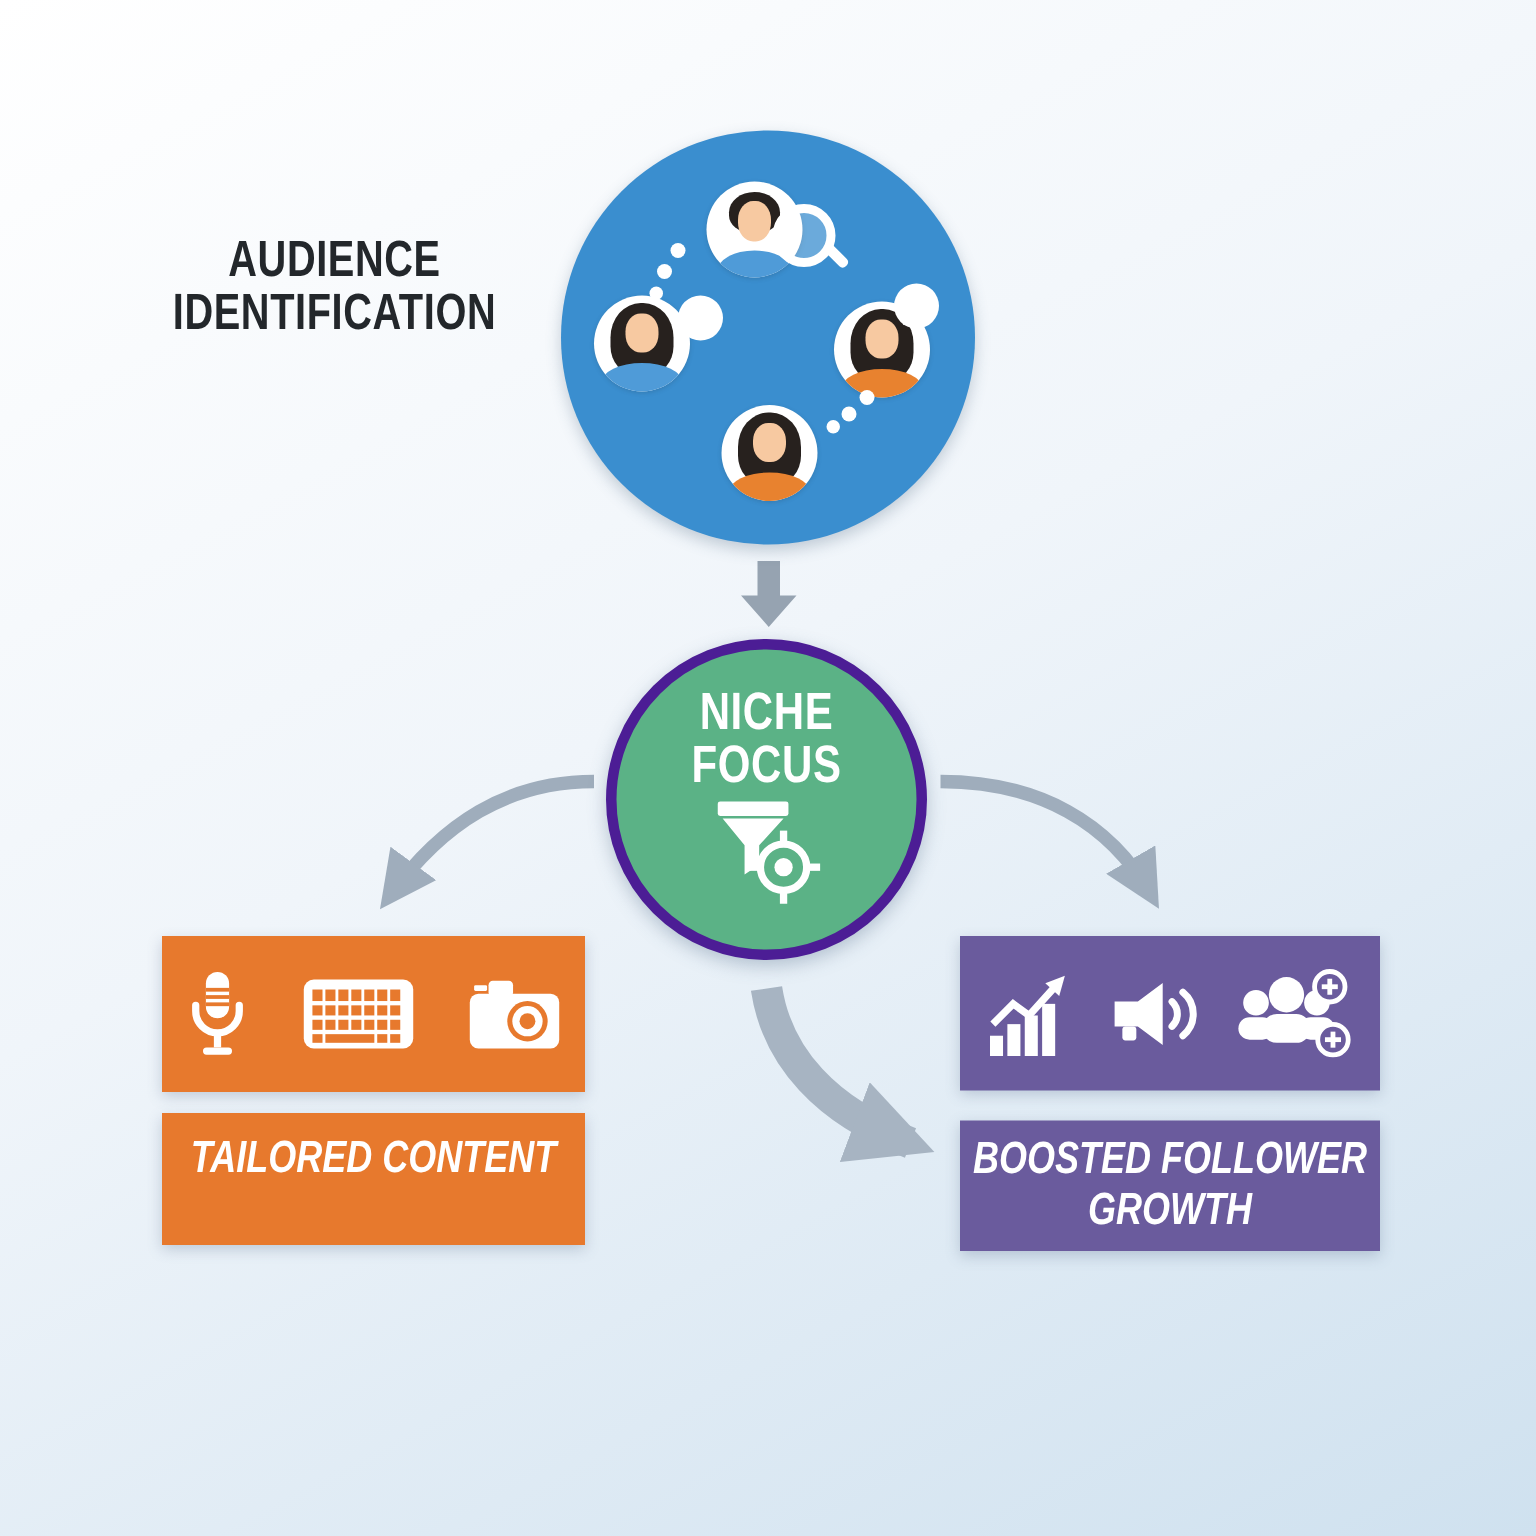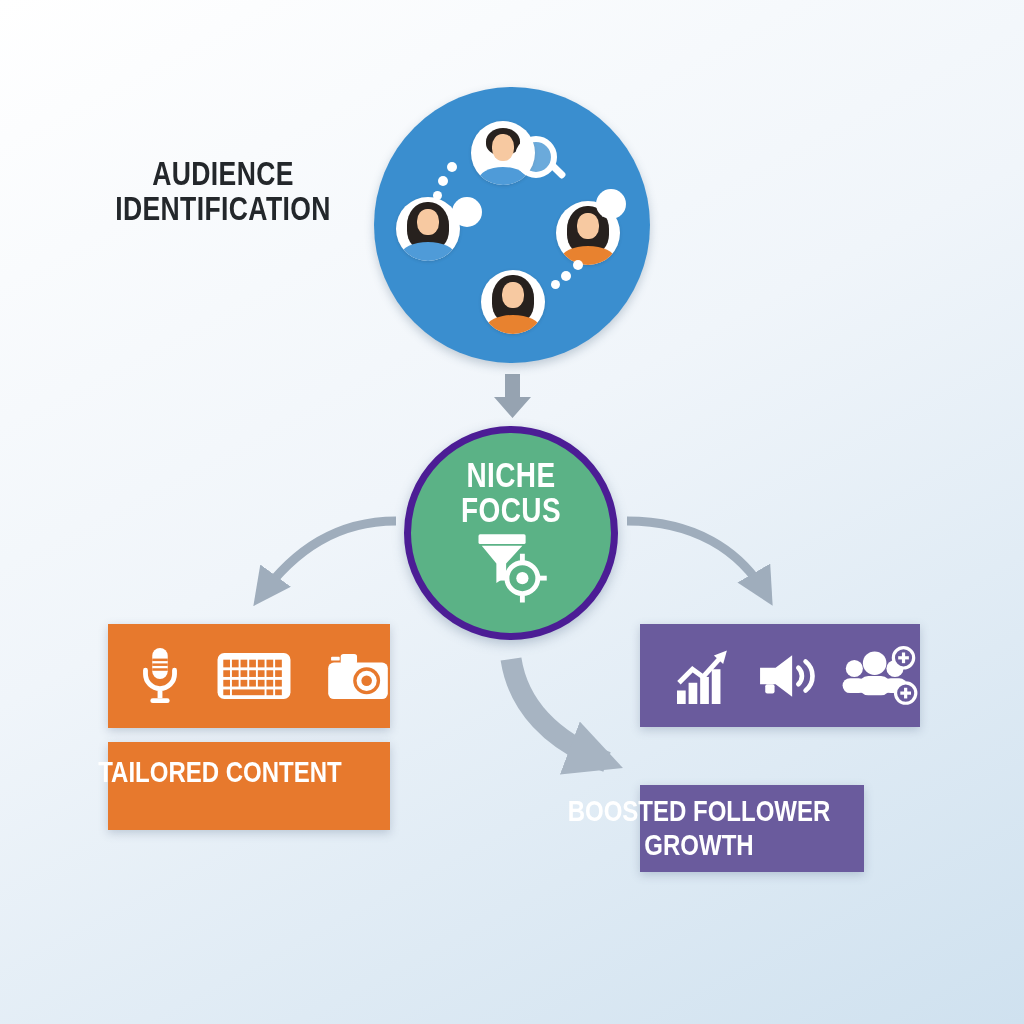--- a/index.html
+++ b/index.html
@@ -57,26 +57,26 @@
     background:var(--green);border:7px solid #4c1d95;z-index:2;
     box-shadow:0 4px 12px rgba(80,105,135,.35);
   }
   .niche-label{
     margin-top:24px;text-align:center;color:#fff;font-size:35px;font-weight:700;
     line-height:1.0;transform:scaleX(.8);transform-origin:center;letter-spacing:.5px;
   }
   .funnel-svg{display:block;margin:4px auto 0;}
 
   
-  .box{position:absolute;display:flex;align-items:center;justify-content:flex-end;z-index:2;
-       box-shadow:0 3px 9px rgba(90,110,140,.3);}
+  .box{position:absolute;display:flex;align-items:center;justify-content:center;z-index:2;
+       box-shadow:0 3px 9px rgba(90,110,140,.3);font-style:italic;}
   .icons-orange{left:108px;top:624px;width:282px;height:104px;background:var(--orange);gap:34px;}
   .label-orange{left:108px;top:742px;width:282px;height:88px;background:var(--orange);align-items:flex-start;}
   .icons-purple{left:640px;top:624px;width:280px;height:103px;background:var(--purple);gap:22px;}
-  .label-purple{left:640px;top:785px;width:224px;height:87px;background:var(--purple);align-items:flex-start;}
+  .label-purple{left:640px;top:747px;width:280px;height:87px;background:var(--purple);align-items:flex-start;}
   .box-label{
     display:block;width:340px;flex:0 0 340px;margin-top:13px;text-align:center;color:#fff;
     font-size:30px;font-weight:700;line-height:1.12;transform:scaleX(.8);transform-origin:center top;
   }
   .label-purple .box-label{margin-top:9px;width:330px;flex-basis:330px;}
 </style>
 </head>
 <body>
 
 <div class="abs audience-label">AUDIENCE IDENTIFICATION</div>

